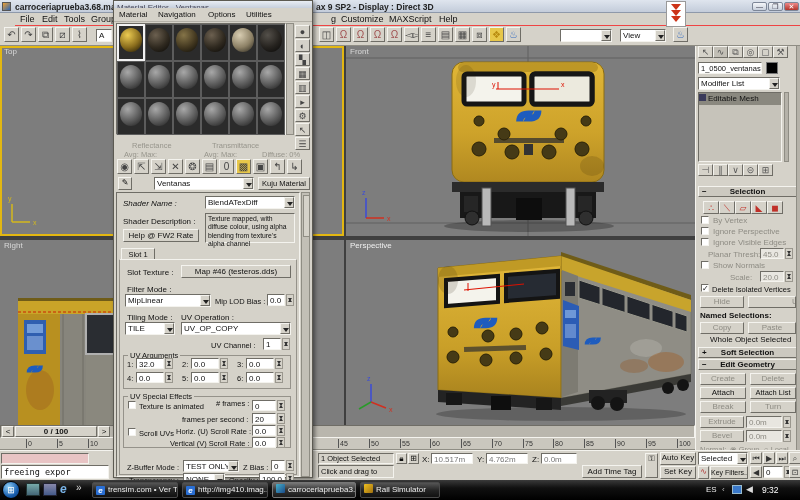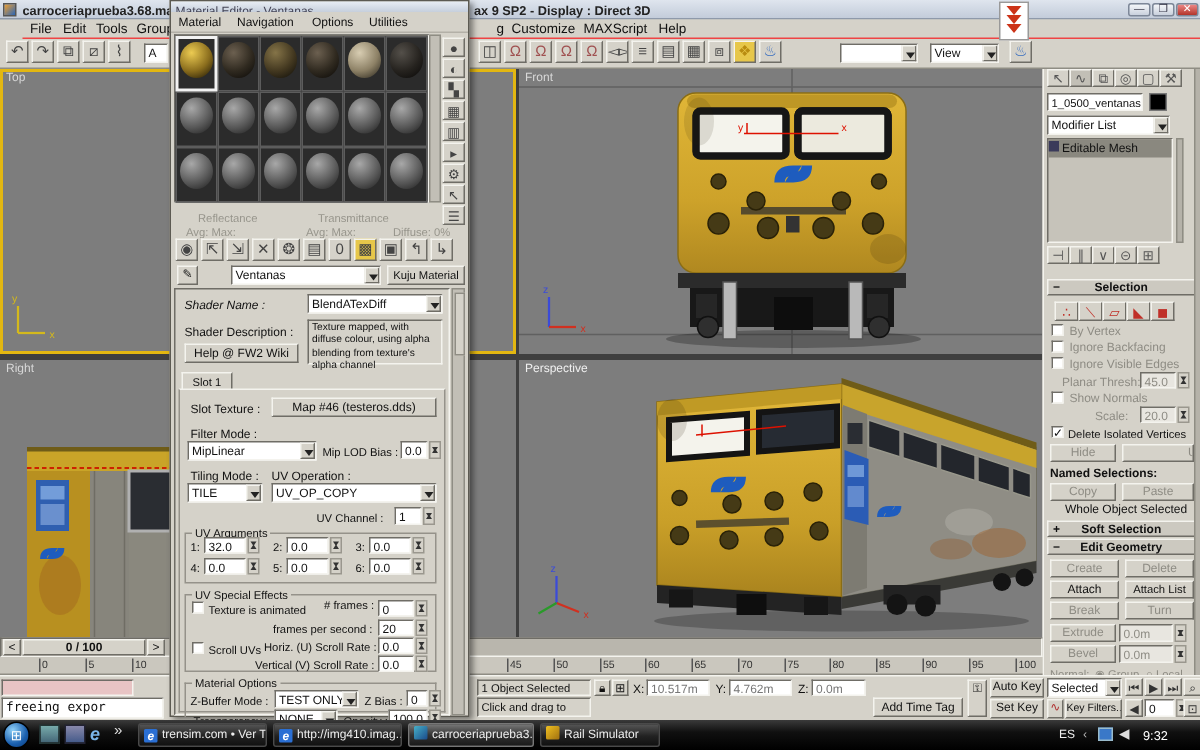--- a/index.html
+++ b/index.html
@@ -320,21 +320,21 @@
     </div>
     <div class="abs" style="left:88px;top:46px;width:5px;height:70px;background:#b5b2a9;border:1px solid #8f8d84;"></div>
     <div class="abs" style="left:2px;top:118px;"><span class="tab6">⊣</span><span class="tab6">∥</span><span class="tab6 dis">∨</span><span class="tab6 dis">⊝</span><span class="tab6">⊞</span></div>
 
     <div class="roll" style="left:2px;top:140px;width:99px;height:11px;"><b>−</b><span>Selection</span></div>
     <div class="abs" style="left:7px;top:155px;"><span class="redg">∴</span><span class="redg">⟍</span><span class="redg">▱</span><span class="redg">◣</span><span class="redg">◼</span></div>
 
     <span class="cb" style="left:5px;top:170px;"></span>
     <span class="lbl dis" style="left:17px;top:170px;">By Vertex</span>
     <span class="cb" style="left:5px;top:181px;"></span>
-    <span class="lbl dis" style="left:17px;top:181px;">Ignore Backfacing</span>
+    <span class="lbl dis" style="left:17px;top:181px;">Ignore Perspective</span>
     <span class="cb" style="left:5px;top:192px;"></span>
     <span class="lbl dis" style="left:17px;top:192px;">Ignore Visible Edges</span>
     <span class="lbl dis" style="left:12px;top:204px;">Planar Thresh:</span>
     <div class="abs fieldw dis" style="left:64px;top:202px;width:24px;height:11px;background:#e8e6e0;">45.0</div>
     <span class="spin" style="left:89px;top:202px;height:11px;"></span>
     <span class="cb" style="left:5px;top:215px;"></span>
     <span class="lbl dis" style="left:17px;top:215px;">Show Normals</span>
     <span class="lbl dis" style="left:34px;top:227px;">Scale:</span>
     <div class="abs fieldw dis" style="left:64px;top:225px;width:24px;height:11px;background:#e8e6e0;">20.0</div>
     <span class="spin" style="left:89px;top:225px;height:11px;"></span>
@@ -488,21 +488,21 @@
     <div class="abs" style="left:2px;top:158px;width:196px;"><span class="tbi">◉</span><span class="tbi">⇱</span><span class="tbi">⇲</span><span class="tbi">✕</span><span class="tbi">❂</span><span class="tbi">▤</span><span class="tbi">0</span><span class="tbi hl">▩</span><span class="tbi">▣</span><span class="tbi">↰</span><span class="tbi">↳</span></div>
     <div class="abs pbtn" style="left:4px;top:176px;width:14px;height:13px;">✎</div>
     <div class="dd" style="left:40px;top:176px;width:100px;height:13px;"><span>Ventanas</span><i></i></div>
     <div class="abs pbtn" style="left:144px;top:176px;width:52px;height:13px;font-size:7.5px;line-height:11px;">Kuju Material</div>
 
     <div class="me-params">
       <span class="lbl" style="left:6px;top:6px;font-style:italic;">Shader Name :</span>
       <div class="dd" style="left:88px;top:3px;width:90px;height:13px;"><span>BlendATexDiff</span><i></i></div>
       <span class="lbl" style="left:6px;top:24px;">Shader Description :</span>
       <div class="abs sunken" style="left:88px;top:20px;width:90px;height:30px;font-size:6.8px;padding:1px 2px;line-height:1.25;">Texture mapped, with diffuse colour, using alpha blending from texture's alpha channel</div>
-      <div class="abs pbtn" style="left:6px;top:36px;width:76px;height:13px;line-height:11px;">Help @ FW2 Wiki</div>
+      <div class="abs pbtn" style="left:6px;top:36px;width:76px;height:13px;line-height:11px;">Help @ FW2 Rate</div>
       <div class="abs raised" style="left:4px;top:55px;width:34px;height:12px;font-size:7.5px;text-align:center;line-height:11px;border-bottom-color:#d5d2c9;">Slot 1</div>
       <div class="abs" style="left:2px;top:66px;width:178px;height:216px;border:1px solid #95928a;border-top-color:#f4f3ee;"></div>
 
       <span class="lbl" style="left:10px;top:75px;">Slot Texture :</span>
       <div class="abs pbtn" style="left:64px;top:72px;width:110px;height:13px;line-height:11px;">Map #46 (testeros.dds)</div>
       <span class="lbl" style="left:10px;top:92px;">Filter Mode :</span>
       <div class="dd" style="left:8px;top:101px;width:86px;height:13px;"><span>MipLinear</span><i></i></div>
       <span class="lbl75" style="left:98px;top:104px;">Mip LOD Bias :</span>
       <div class="abs fieldw" style="left:150px;top:101px;width:18px;height:12px;">0.0</div>
       <span class="spin" style="left:169px;top:101px;height:12px;"></span>
@@ -549,23 +549,20 @@
         <span class="cb" style="left:4px;top:31px;"></span>
         <span class="lbl75" style="left:15px;top:32px;">Scroll UVs</span>
         <span class="lbl75" style="left:52px;top:30px;">Horiz. (U) Scroll Rate :</span>
         <div class="abs fieldw" style="left:128px;top:28px;width:24px;height:11px;">0.0</div>
         <span class="spin" style="left:153px;top:28px;height:11px;"></span>
         <span class="lbl75" style="left:46px;top:42px;">Vertical (V) Scroll Rate :</span>
         <div class="abs fieldw" style="left:128px;top:40px;width:24px;height:11px;">0.0</div>
         <span class="spin" style="left:153px;top:40px;height:11px;"></span>
       </div>
 
-      <div class="grp" style="left:6px;top:262px;width:168px;height:23px;border-bottom:none;">
-        <span class="gt">Material Options</span>
-      </div>
       <span class="lbl75" style="left:10px;top:270px;">Z-Buffer Mode :</span>
       <div class="dd" style="left:66px;top:267px;width:56px;height:12px;"><span>TEST ONLY</span><i></i></div>
       <span class="lbl75" style="left:126px;top:270px;">Z Bias :</span>
       <div class="abs fieldw" style="left:154px;top:267px;width:14px;height:11px;">0</div>
       <span class="spin" style="left:169px;top:267px;height:11px;"></span>
       <span class="lbl75" style="left:12px;top:283px;">Transparency :</span>
       <div class="dd" style="left:66px;top:280px;width:42px;height:12px;"><span>NONE</span><i></i></div>
       <span class="lbl75" style="left:112px;top:283px;">Opacity :</span>
       <div class="abs fieldw" style="left:142px;top:280px;width:26px;height:11px;">100.0</div>
       <span class="spin" style="left:169px;top:280px;height:11px;"></span>

